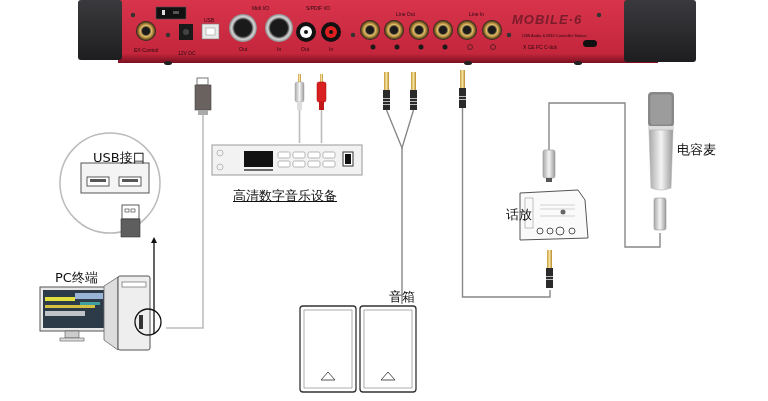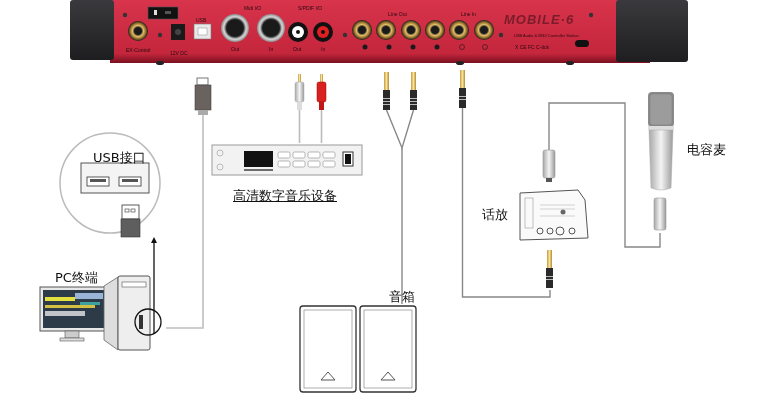--- a/index.html
+++ b/index.html
@@ -6,21 +6,21 @@
   body{width:768px;height:401px;position:relative;overflow:hidden;font-family:"DejaVu Sans","Liberation Sans",sans-serif;}
   .abs{position:absolute;}
   .lbl{position:absolute;font-size:13px;color:#111;white-space:nowrap;line-height:1;}
   .dev-text{position:absolute;font-size:5px;color:#2a0a10;white-space:nowrap;font-family:"Liberation Sans",sans-serif;}
   .brand{position:absolute;font-family:"Liberation Sans",sans-serif;font-style:italic;font-weight:bold;color:#7a1c2a;font-size:13px;letter-spacing:1px;}
   svg{position:absolute;left:0;top:0;}
 </style>
 </head>
 <body>
 
-<div class="abs" style="left:70px;top:0;width:618px;height:72px;">
+<div class="abs" style="left:78px;top:0;width:618px;height:72px;">
   <svg width="618" height="70" viewBox="0 0 618 70">
     <defs>
       <linearGradient id="redg" x1="0" y1="0" x2="0" y2="1">
         <stop offset="0" stop-color="#d8344c"></stop>
         <stop offset="0.85" stop-color="#c4263c"></stop>
         <stop offset="1" stop-color="#7a1020"></stop>
       </linearGradient>
       <linearGradient id="capg" x1="0" y1="0" x2="0" y2="1">
         <stop offset="0" stop-color="#3a3a3e"></stop>
         <stop offset="1" stop-color="#1e1e20"></stop>
@@ -253,14 +253,14 @@
     <rect x="360" y="306" width="56" height="86" rx="3" fill="#fff" stroke="#333" stroke-width="1.3"></rect>
     <rect x="364" y="310" width="48" height="78" fill="none" stroke="#777" stroke-width="0.6"></rect>
     <polygon points="381,380 388,372 395,380" fill="none" stroke="#555" stroke-width="1"></polygon>
   </g>
 </svg>
 
 <span class="lbl" style="left:93px;top:151px;">USB接口</span>
 <span class="lbl" style="left:55px;top:271px;font-size:13px;">PC终端</span>
 <span class="lbl" style="left:233px;top:189px;text-decoration:underline;">高清数字音乐设备</span>
 <span class="lbl" style="left:389px;top:290px;">音箱</span>
-<span class="lbl" style="left:482px;top:208px;font-family:Liberation Serif, serif;">话放</span>
-<span class="lbl" style="left:677px;top:143px;margin-left:10px;">电容麦</span>
+<span class="lbl" style="left:506px;top:208px;font-family:Liberation Serif, serif;">话放</span>
+<span class="lbl" style="left:677px;top:143px;">电容麦</span>
 
 </body></html>

